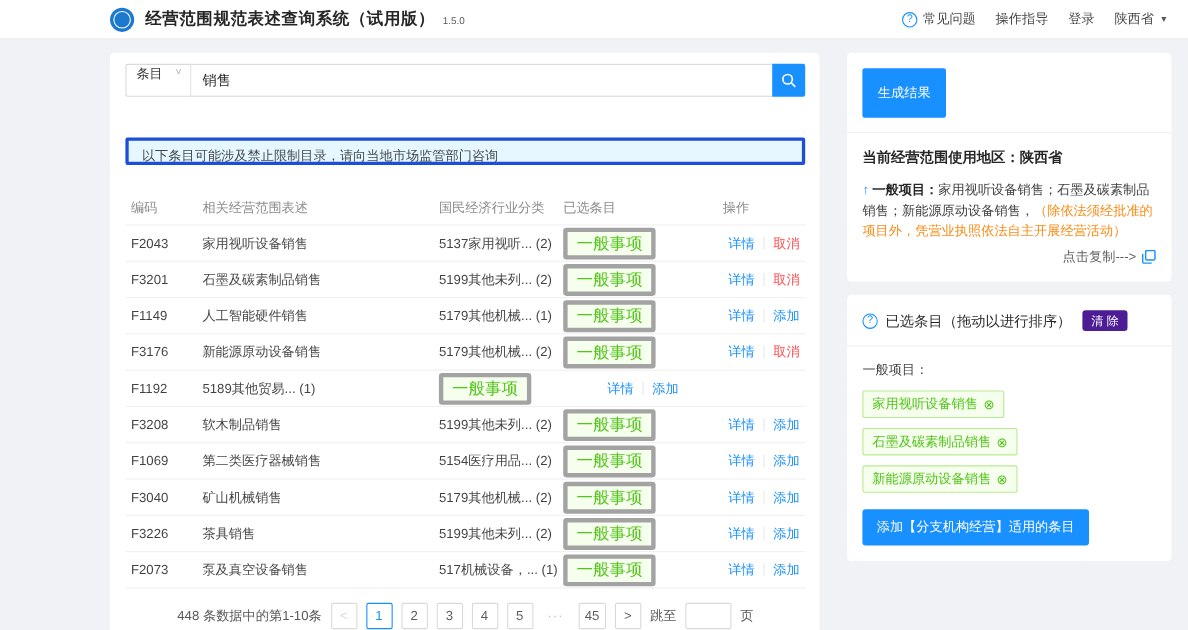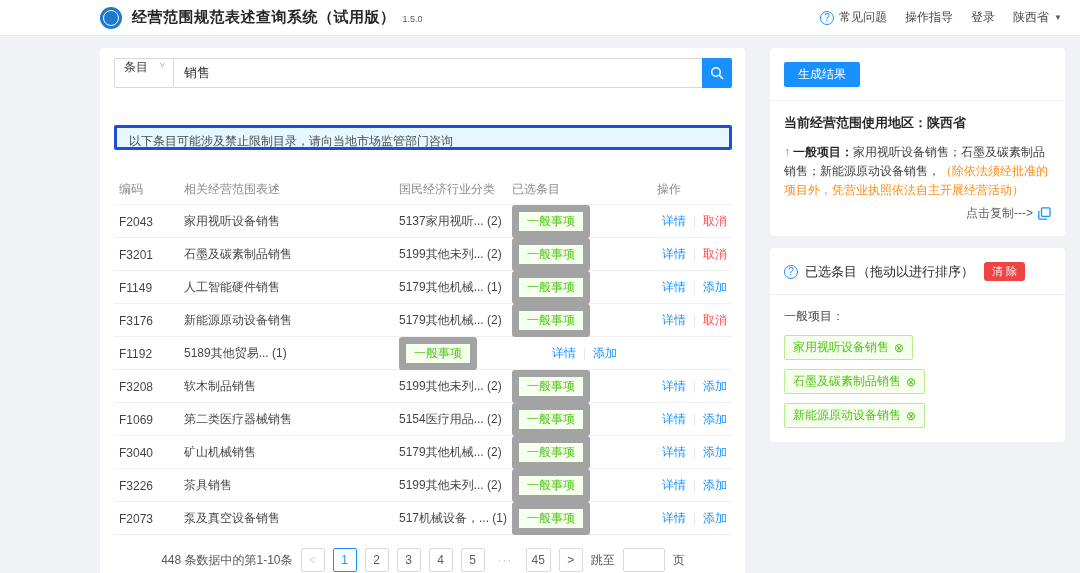--- a/index.html
+++ b/index.html
@@ -64,54 +64,54 @@
   }
   
   .table { margin-top:25px; }
   .trow {
     display:grid; grid-template-columns:70px 215px 113px 145px 1fr;
     align-items:center; height:33px; border-bottom:1px solid #f0f0f0;
   }
   .trow.head { color:#8c8c8c; height:30px; }
   .cell-code { padding-left:5px; }
   .badge {
-    display:inline-block; padding:1px 8px; font-size:12px; border-radius:3px;
-    background:#f6ffed; border:7px solid #a3a3a3; color:#52c41a;
+    display:inline-block; padding:1px 8px; font-size:15px; border-radius:3px;
+    background:#f6ffed; border:4px solid #a3a3a3; color:#52c41a;
   }
   .links { display:flex; align-items:center;justify-content:center; }
   .vdiv { width:1px; height:12px; background:#e8e8e8; margin:0 8px; }
   .link-primary { color:#1890ff; cursor:pointer; }
   .link-danger { color:#ff4d4f; cursor:pointer; }
   
   .pagination { margin-top:13px; display:flex; align-items:center; justify-content:center; gap:8px; color:#595959; }
   .page-btn {
     min-width:24px; height:24px; border:1px solid #d9d9d9; border-radius:2px; background:#fff;
     display:inline-flex; align-items:center; justify-content:center; color:rgba(0,0,0,.65);
     cursor:pointer; padding:0 5px; font-size:12px; font-family:"Liberation Sans",sans-serif;
   }
   .page-btn.active { border-color:#1890ff; color:#1890ff; }
   .page-btn.disabled { color:#d9d9d9; }
   .page-btn.page-ellipsis { border:none; color:#bfbfbf; letter-spacing:1px; }
   .jump-input { width:42px; height:24px; border:1px solid #d9d9d9; border-radius:2px; outline:none; padding:0 6px; }
   
   .btn-primary {
     background:#1890ff; color:#fff; border:none; border-radius:2px;
-    padding:4px 14px; font-size:12px; cursor:pointer; font-family:"Liberation Sans",sans-serif;
+    padding:14px 14px; font-size:12px; cursor:pointer; font-family:"Liberation Sans",sans-serif;
   }
   .divider { border:none; border-top:1px solid #f0f0f0; margin:13px -14px; }
   .region-title { font-weight:700; font-size:13px; color:rgba(0,0,0,.85); }
   .result-text { margin-top:11px; line-height:19px; color:rgba(0,0,0,.78); }
   .up-arrow { color:#1890ff; margin-right:3px; }
   .bold { font-weight:700; color:rgba(0,0,0,.85); }
   .orange { color:#fa8c16; }
   .copy-row { margin-top:5px; display:flex; justify-content:flex-end; align-items:center; gap:5px; color:rgba(0,0,0,.65); }
   
   .panel-head { display:flex; align-items:center; gap:7px; font-size:13px; color:rgba(0,0,0,.85); }
   .btn-danger {
-    background:#ef4444; color:#fff; border:none; border-radius:3px;
+    background:#4c1d95; color:#fff; border:none; border-radius:3px;
     padding:2px 8px; font-size:11px; cursor:pointer; margin-left:3px; font-family:"Liberation Sans",sans-serif;
   }
   .group-label { margin:12px 0 10px; color:rgba(0,0,0,.75); }
   .tags { display:flex; flex-wrap:wrap; gap:9px; }
   .tag {
     background:#f6ffed; border:1px solid #b7eb8f; color:#52c41a; border-radius:2px;
     padding:3px 8px; display:inline-flex; align-items:center; gap:5px; cursor:move; font-size:12px;
   }
   .tag-close { cursor:pointer; font-size:12px; line-height:1; }
   .btn-add-branch {
@@ -349,16 +349,17 @@
   <span class="tag">
     <span>石墨及碳素制品销售</span>
     <span class="tag-close">⊗</span>
   </span>
 
   <span class="tag">
     <span>新能源原动设备销售</span>
     <span class="tag-close">⊗</span>
   </span>
 </div>
+      <button class="btn-add-branch">添加【分支机构经营】适用的条目</button>
     </div>
 
   </div>
 </div>
 
 </body></html>

